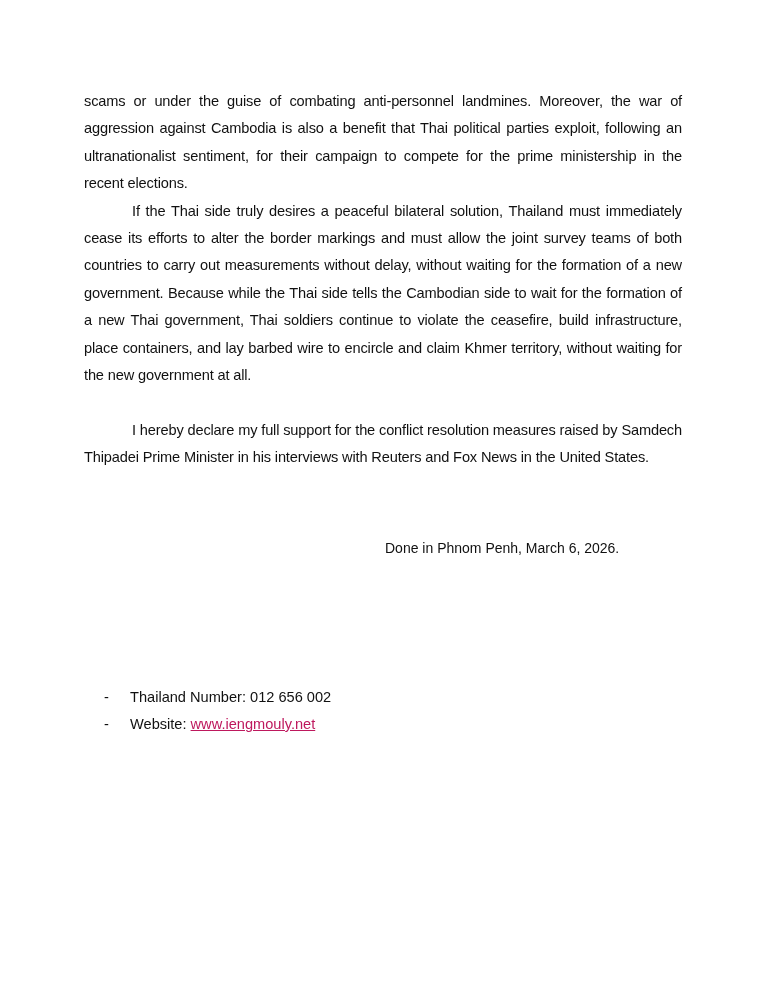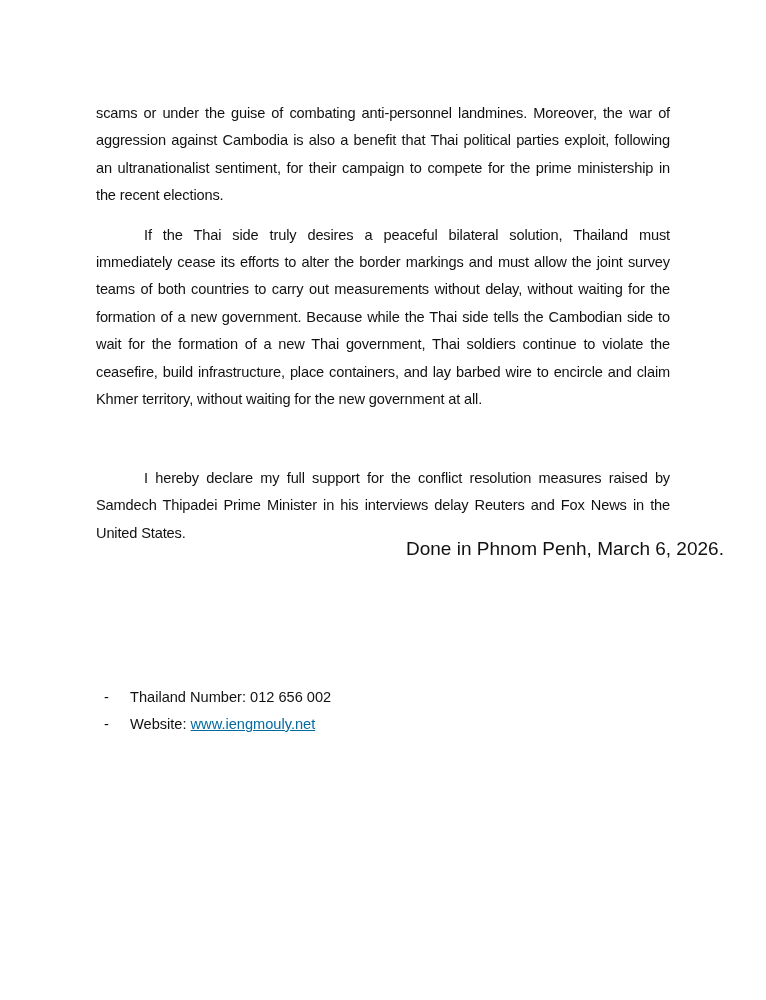--- a/index.html
+++ b/index.html
@@ -18,34 +18,34 @@
     .page {
       position: absolute;
       left: 84px;
       top: 88px;
       width: 598px;
       font-size: 14.6px;
       line-height: 27.4px;
       letter-spacing: -0.15px;
     }
     .para {
-      margin: 12px;
+      margin: 0;
       text-align: justify;
     }
     .indent {
       text-indent: 48px;
     }
     .gap {
       height: 27.4px;
     }
     .signoff {
       position: absolute;
-      left: 406px;
+      left: 385px;
       top: 535px;
-      font-size: 19px;
+      font-size: 14px;
       line-height: 27.4px;
       white-space: nowrap;
     }
     .contacts {
       position: absolute;
       left: 104px;
       top: 684px;
       font-size: 14.6px;
       line-height: 27px;
       margin: 0;
@@ -56,32 +56,32 @@
       position: relative;
       padding-left: 26px;
       white-space: nowrap;
     }
     .contacts li .dash {
       position: absolute;
       left: 0;
       top: 0;
     }
     .link {
-      color: #0369a1;
+      color: #be185d;
       text-decoration: underline;
     }
   </style>
 </head>
 <body>
 
 <div class="page">
   <p class="para">scams or under the guise of combating anti-personnel landmines. Moreover, the war of aggression against Cambodia is also a benefit that Thai political parties exploit, following an ultranationalist sentiment, for their campaign to compete for the prime ministership in the recent elections.</p>
   <p class="para indent">If the Thai side truly desires a peaceful bilateral solution, Thailand must immediately cease its efforts to alter the border markings and must allow the joint survey teams of both countries to carry out measurements without delay, without waiting for the formation of a new government. Because while the Thai side tells the Cambodian side to wait for the formation of a new Thai government, Thai soldiers continue to violate the ceasefire, build infrastructure, place containers, and lay barbed wire to encircle and claim Khmer territory, without waiting for the new government at all.</p>
   <div class="gap"></div>
-  <p class="para indent">I hereby declare my full support for the conflict resolution measures raised by Samdech Thipadei Prime Minister in his interviews delay Reuters and Fox News in the United States.</p>
+  <p class="para indent">I hereby declare my full support for the conflict resolution measures raised by Samdech Thipadei Prime Minister in his interviews with Reuters and Fox News in the United States.</p>
 </div>
 
 <div class="signoff">Done in Phnom Penh, March 6, 2026.</div>
 
 <ul class="contacts">
   <li>
     <span class="dash">-</span>
     <span>Thailand Number: </span><span>012 656 002</span>
   </li>
   <li>

